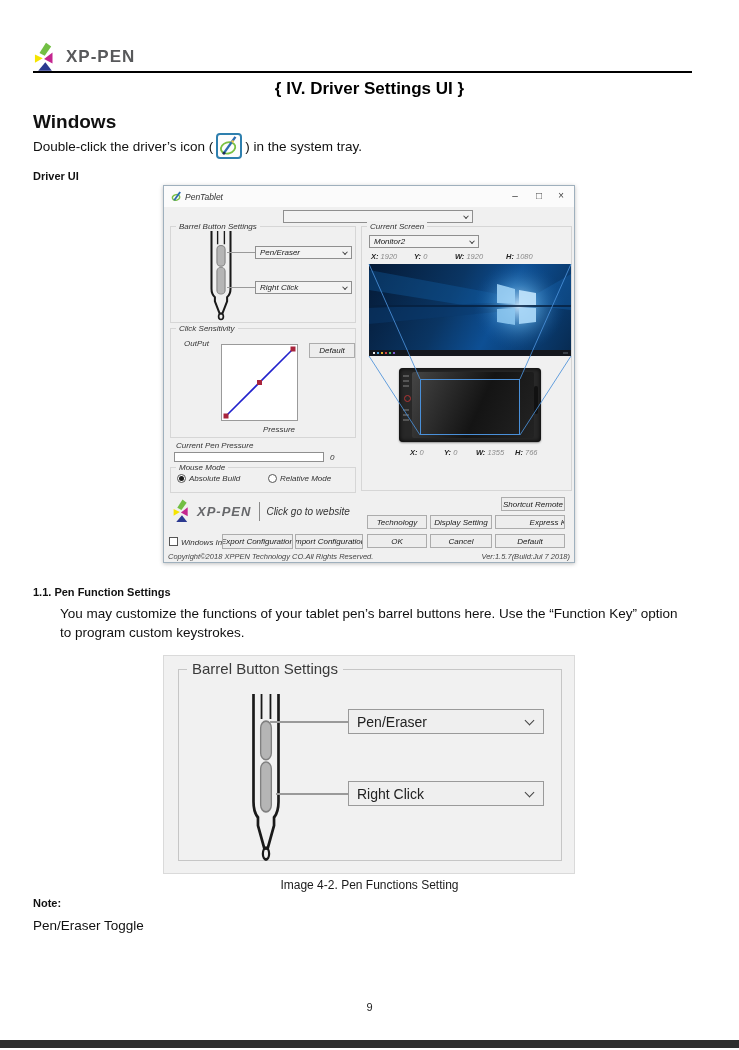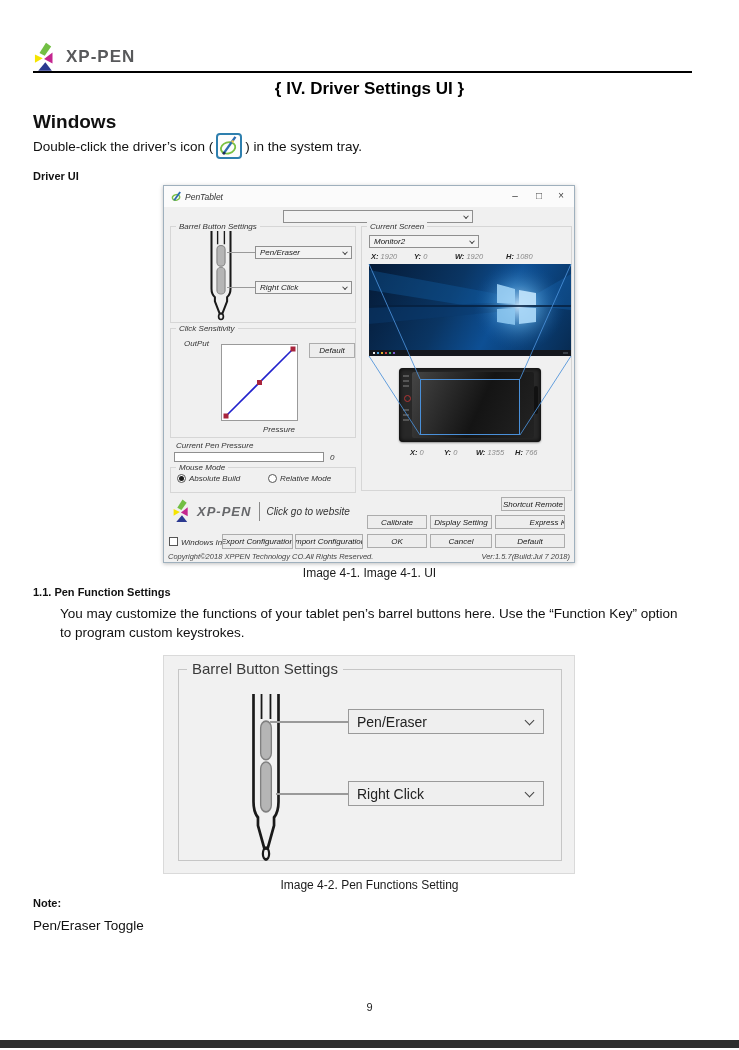--- a/index.html
+++ b/index.html
@@ -254,37 +254,36 @@
         <polygon points="3,19 15,25 3,32" fill="#f5e400"></polygon>
         <polygon points="30,16 17,26 30,33" fill="#c4258f"></polygon>
         <polygon points="8,44 19,31 29,44" fill="#2b3990"></polygon>
       </svg>
       <span class="dwf-text">XP-PEN</span>
       <span class="dwf-div"></span>
       <span class="dwf-site">Click go to website</span>
     </div>
 
     <div class="wbtn" style="left:337px; top:311px; width:64px; height:14px;">Shortcut Remote</div>
-    <div class="wbtn" style="left:203px; top:329px; width:60px; height:14px;">Calibrate</div>
+    <div class="wbtn" style="left:203px; top:329px; width:60px; height:14px;">Technology</div>
     <div class="wbtn" style="left:266px; top:329px; width:62px; height:14px;">Display Setting</div>
     <div class="wbtn" style="left:331px; top:329px; width:70px; height:14px;padding-left:48px;">Express Keys</div>
     <div class="wbtn" style="left:203px; top:348px; width:60px; height:14px;">OK</div>
     <div class="wbtn" style="left:266px; top:348px; width:62px; height:14px;">Cancel</div>
     <div class="wbtn" style="left:331px; top:348px; width:70px; height:14px;">Default</div>
 
     <span class="cbox" style="left:5px; top:351px;"></span>
     <span class="lbl8" style="left:17px; top:352px;">Windows Ink</span>
     <div class="wbtn" style="left:58px; top:348px; width:71px; height:15px;">Export Configuration</div>
     <div class="wbtn" style="left:131px; top:348px; width:68px; height:15px;">Import Configuration</div>
 
     <span class="lbl75" style="left:4px; top:366px;">Copyright©2018 XPPEN Technology CO.All Rights Reserved.</span>
     <span class="lbl75" style="right:4px; top:366px;">Ver:1.5.7(Build:Jul 7 2018)</span>
   </div>
 
-  <div class="caption" style="top:566px;">Image 4-1. Image 4-1. UI</div>
 
   <div class="bold-label" style="top:586px;">1.1. Pen Function Settings</div>
   <div class="body-text" style="left:60px; top:604px; width:632px;">You may customize the functions of your tablet pen’s barrel buttons here. Use the “Function Key” option to program custom keystrokes.</div>
 
   <div class="panel2">
     <div class="gbox2">
       <span class="glab2">Barrel Button Settings</span>
     </div>
     <svg style="position:absolute; left:77px; top:38px;" width="50" height="170" viewBox="0 0 56 150" preserveAspectRatio="none">
       <path d="M14 0 V95 Q14 104 19 109 L19 116 L26 136 H30 L37 116 V109 Q42 104 42 95 V0" fill="none" stroke="#1a1a1a" stroke-width="3"></path>

